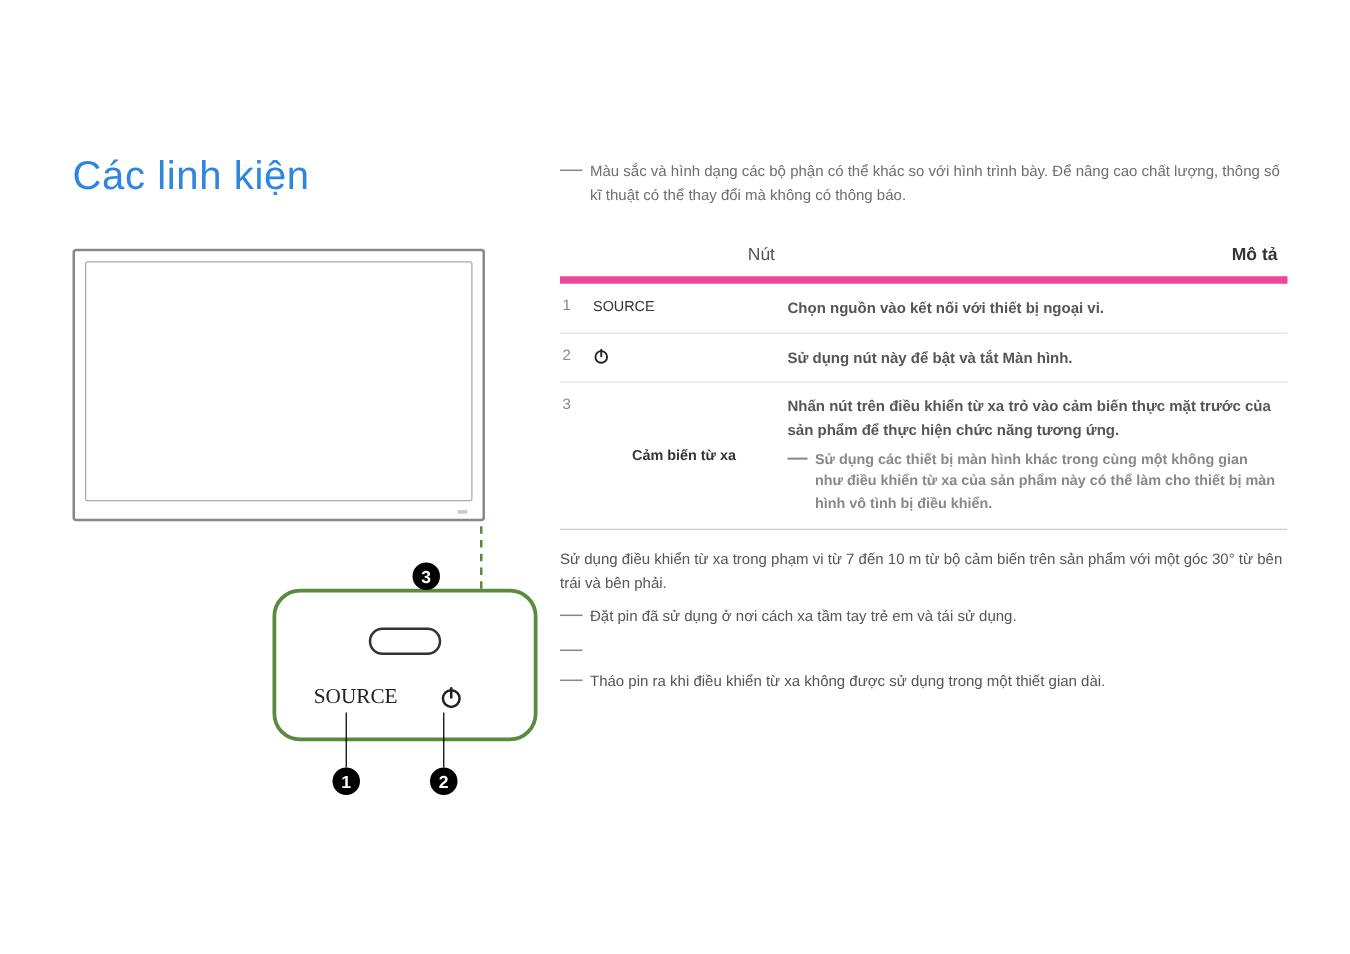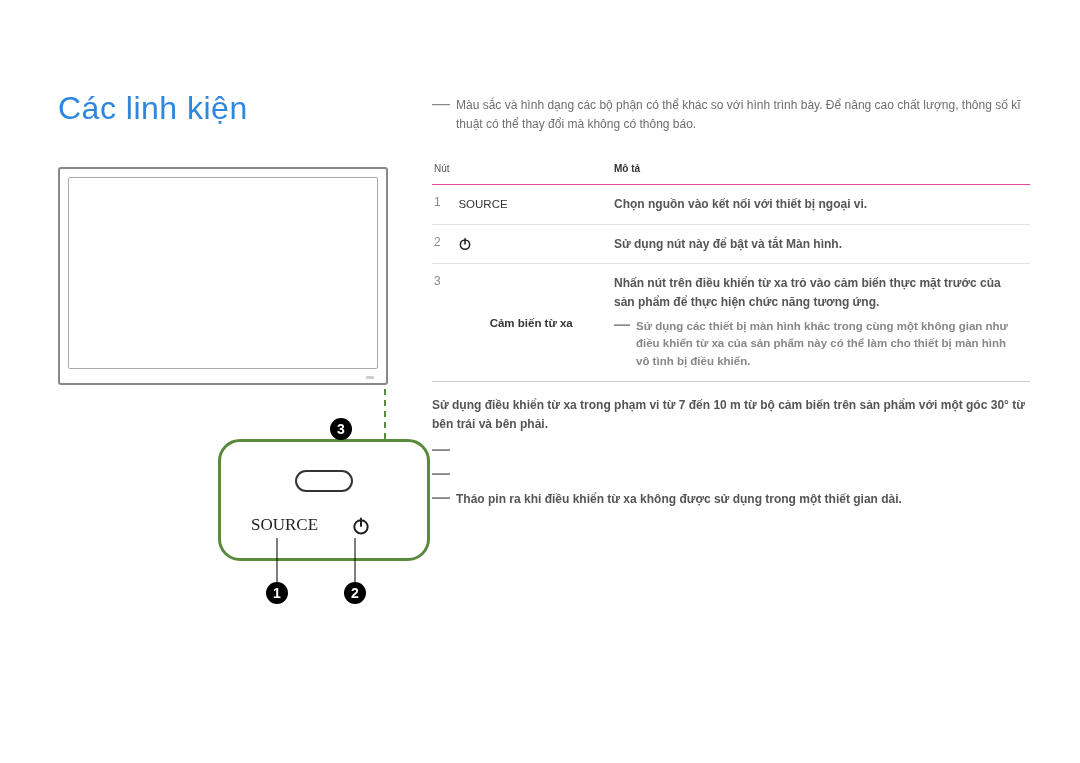--- a/index.html
+++ b/index.html
@@ -8,21 +8,22 @@
     height: 763px;
     background: #fff;
     font-family: Arial, sans-serif;
     color: #555;
     position: relative;
     overflow: hidden;
   }
   .page {
     padding: 90px 50px 50px 58px;
     display: flex;
-    gap: 24px;
+    gap: 40px;
+    margin-top: 32px;
   }
   .left-col {
     width: 350px;
     flex-shrink: 0;
   }
   .right-col {
     flex: 1;
     padding-top: 6px;
   }
   .title-main {
@@ -153,26 +154,26 @@
     line-height: 1;
     margin-top: -2px;
     color: #888;
   }
   .spec-table {
     width: 100%;
     border-collapse: collapse;
     font-size: 12px;
   }
   .spec-table th {
-    text-align: left;
-    font-size: 10px;
+    text-align: right;
+    font-size: 14px;
     font-weight: 700;
     color: #333;
     padding: 6px 8px 10px 2px;
-    border-bottom: 1px solid #ec4899;
+    border-bottom: 6px solid #ec4899;
   }
   .spec-table th:first-child {
     color: #555;
     font-weight: 400;
     width: 180px;
   }
   .spec-table tr.row td {
     border-bottom: 1px solid #e4e4e4;
     padding: 10px 8px 10px 2px;
     vertical-align: top;
@@ -210,21 +211,20 @@
   }
   .sub-note .dash { margin-top: -1px; font-size: 16px; }
   .below-table {
     margin-top: 14px;
     font-size: 12px;
     color: #555;
     line-height: 1.6;
   }
   .below-table p {
     margin-bottom: 8px;
-    font-weight: bold;
   }
   .below-table .bullet {
     display: flex;
     gap: 6px;
   }
   .inline-pwr {
     display: inline-block;
     vertical-align: middle;
     width: 14px;
     height: 14px;
@@ -309,20 +309,21 @@
             </div>
           </td>
         </tr>
       </tbody>
     </table>
 
     <div class="below-table">
       <p>Sử dụng điều khiển từ xa trong phạm vi từ 7 đến 10 m từ bộ cảm biến trên sản phẩm với một góc 30° từ bên trái và bên phải.</p>
       <p class="bullet">
           <span class="dash">―</span>
+          <span>Đặt pin đã sử dụng ở nơi cách xa tầm tay trẻ em và tái sử dụng.</span>
         </p>
       <p class="bullet">
           <span class="dash">―</span>
         </p>
       <p class="bullet">
           <span class="dash">―</span>
           <span>Tháo pin ra khi điều khiển từ xa không được sử dụng trong một thiết gian dài.</span>
         </p>
     </div>
   </div>

